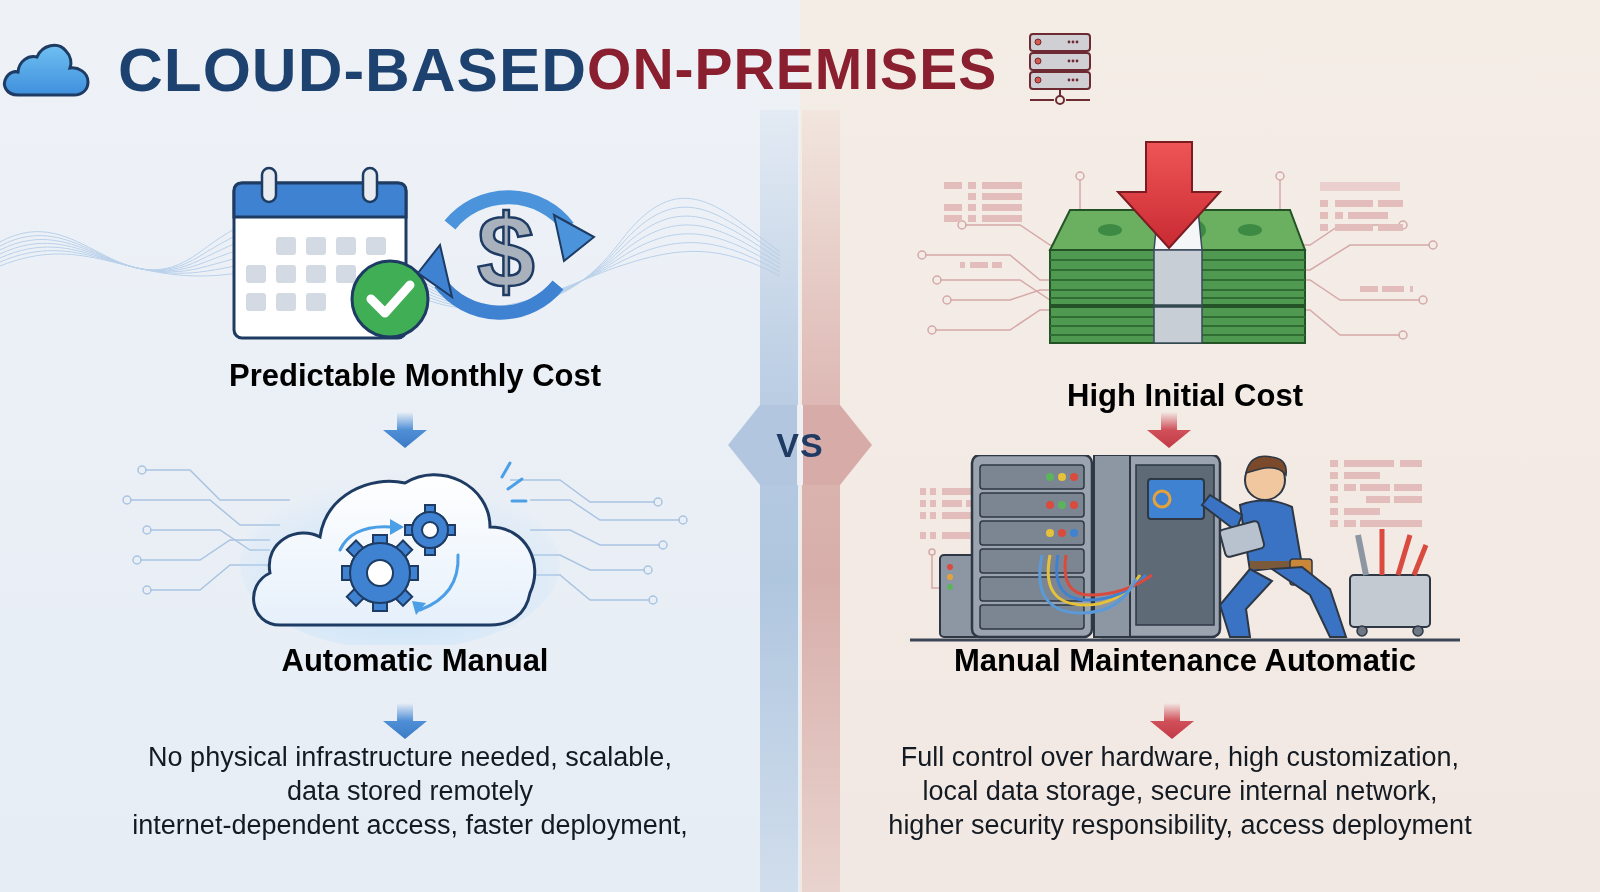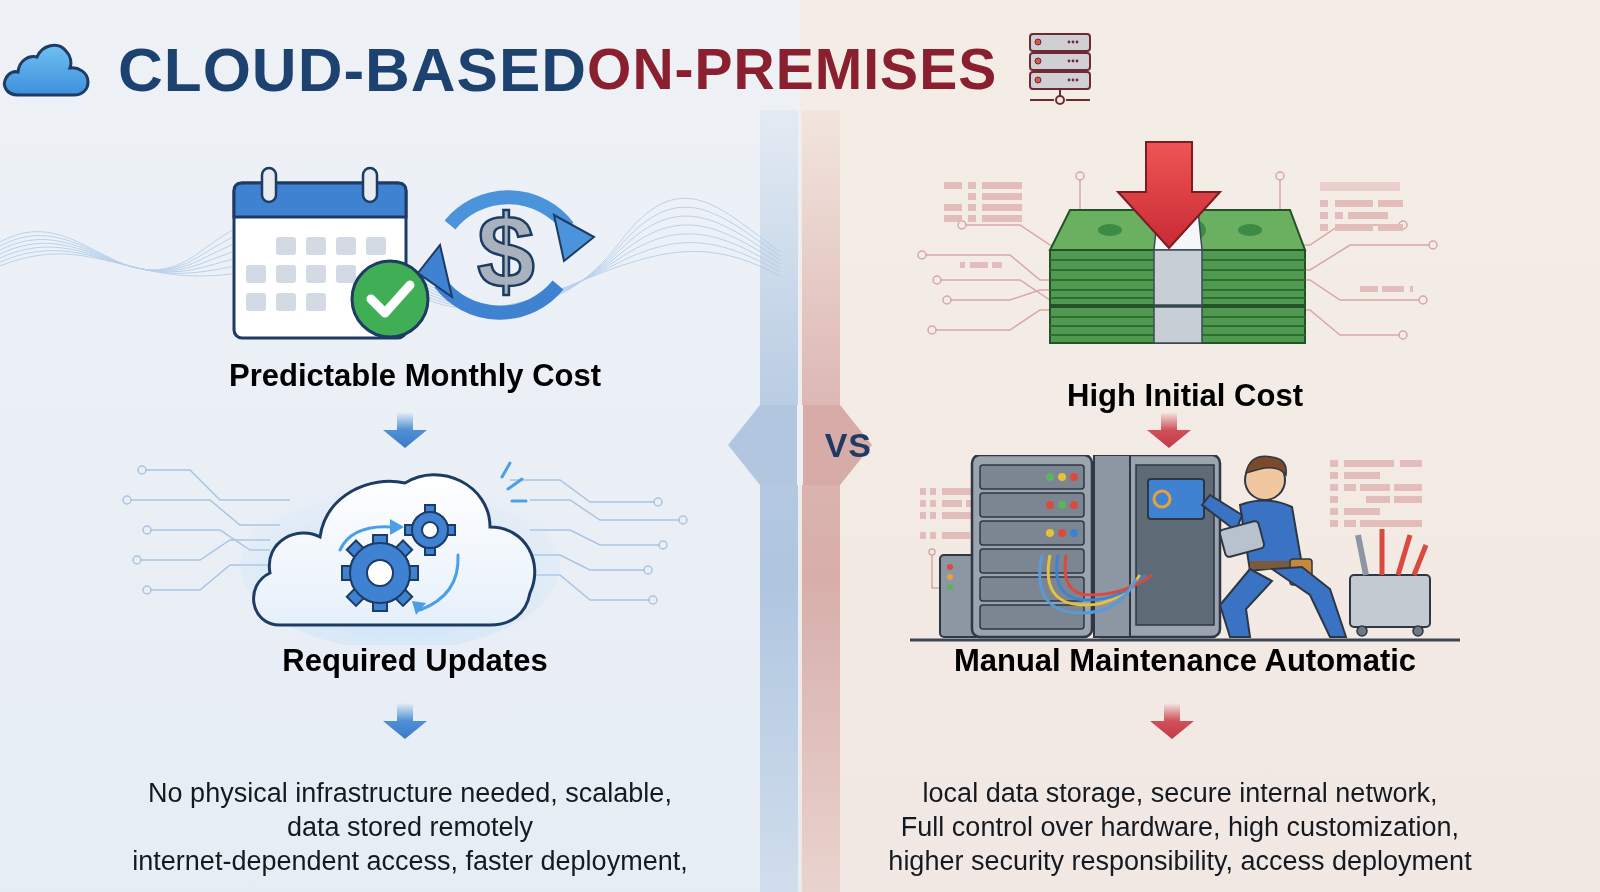--- a/index.html
+++ b/index.html
@@ -11,34 +11,34 @@
   }
   .half { position: absolute; top: 0; height: 892px; }
   .half.left { left: 0; width: 800px; background: linear-gradient(180deg, #eef2f7 0%, #e7edf5 100%); }
   .half.right { left: 800px; width: 800px; background: linear-gradient(180deg, #f4ede6 0%, #f2e8e3 100%); }
 
   
   .band { position: absolute; top: 110px; bottom: 0; width: 38px; }
   .band.blue { left: 760px; background: linear-gradient(180deg, rgba(170,195,225,0.15) 0%, #b7cbe2 40%, #afc6df 60%, rgba(175,198,223,0.4) 100%); }
   .band.red { left: 802px; background: linear-gradient(180deg, rgba(230,190,180,0.15) 0%, #dcb5b1 40%, #d7aeaa 60%, rgba(220,180,175,0.4) 100%); }
   .vs-badge { position: absolute; left: 728px; top: 405px; width: 144px; height: 80px; }
-  .vs-text { position: absolute; left: 0; top: 0; width: 144px; height: 80px; line-height: 80px; text-align: right;
+  .vs-text { position: absolute; left: 0; top: 0; width: 144px; height: 80px; line-height: 80px; text-align: center;
     font-weight: 700; font-size: 34px; color: #1f3b63; letter-spacing: 1px; }
 
   
   .title { position: absolute; top: 28px; left: 0; width: 1600px; height: 82px; display: flex; align-items: center; justify-content: flex-start; gap: 0; }
   .title .cloud-icon { width: 92px; height: 60px; margin-right: 26px; }
   .title .t-cloud { font-size: 62px; font-weight: 700; color: #1e426f; letter-spacing: 1px; }
   .title .t-vs { font-size: 62px; font-weight: 700; color: #2e4460; margin: 0 20px; }
   .title .t-onprem { font-size: 57px; font-weight: 700; color: #8a1f2f; letter-spacing: 1px; }
   .title .server-icon { width: 66px; height: 74px; margin-left: 30px; }
 
   
   .caption { position: absolute; font-weight: 700; font-size: 31px; color: #000000; text-align: center; white-space: nowrap; }
-  .desc { position: absolute; font-size: 27px; color: #141a22; text-align: center; line-height: 34px; margin-top: 36px; }
+  .desc { position: absolute; font-size: 27px; color: #141a22; text-align: center; line-height: 34px; }
 
   .arrow { position: absolute; }
   svg { display: block; }
 </style>
 </head>
 <body>
 
 <div class="half left"></div>
 <div class="half right"></div>
 
@@ -308,21 +308,21 @@
     <path d="M100 95 Q112 70 150 72"></path>
     <path d="M218 100 Q220 140 180 155"></path>
     <path d="M262 22 L270 8"></path>
       <path d="M268 34 L282 24"></path>
       <path d="M272 46 L286 46"></path>
   </g>
   <polygon points="150,64 164,72 150,80" fill="#4b9fe6"></polygon>
   <polygon points="186,148 176,160 172,146" fill="#4b9fe6"></polygon>
 </svg>
 
-<div class="caption" style="left:150px;top:643px;width:530px;">Required Updates</div>
+<div class="caption" style="left:150px;top:643px;width:530px;">Automatic Manual</div>
 
 <svg class="arrow" style="left:383px;top:703px;" width="44" height="36" viewBox="0 0 44 36">
   <path d="M14 0 H30 V18 H44 L22 36 L0 18 H14 Z" fill="url(#ba)"></path>
 </svg>
 
 <div class="desc" style="left:70px;top:740px;width:680px;">
   <div>No physical infrastructure needed, scalable,</div>
   <div>data stored remotely</div>
   <div>internet-dependent access, faster deployment,</div>
 </div>
@@ -432,16 +432,16 @@
   <path d="M504 120 L516 90" stroke="#d94a3f" stroke-width="5"></path>
 </svg>
 
 <div class="caption" style="left:900px;top:643px;width:570px;">Manual Maintenance Automatic</div>
 
 <svg class="arrow" style="left:1150px;top:703px;" width="44" height="36" viewBox="0 0 44 36">
   <path d="M14 0 H30 V18 H44 L22 36 L0 18 H14 Z" fill="url(#rda)"></path>
 </svg>
 
 <div class="desc" style="left:830px;top:740px;width:700px;">
+  <div>Full control over hardware, high customization,</div>
   <div>local data storage, secure internal network,</div>
-  <div>Full control over hardware, high customization,</div>
   <div>higher security responsibility, access deployment</div>
 </div>
 
 </body></html>

